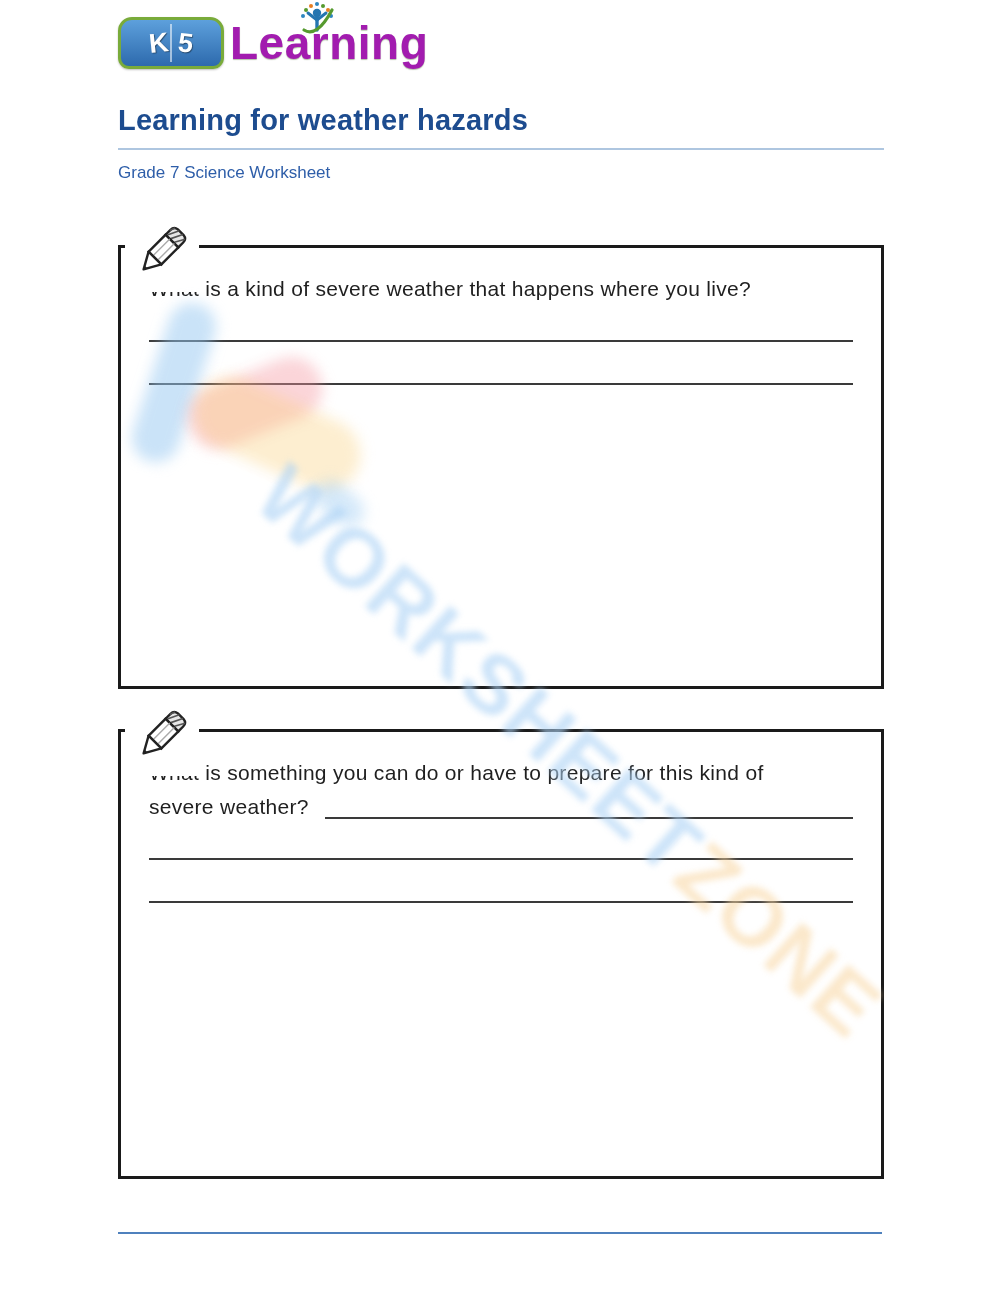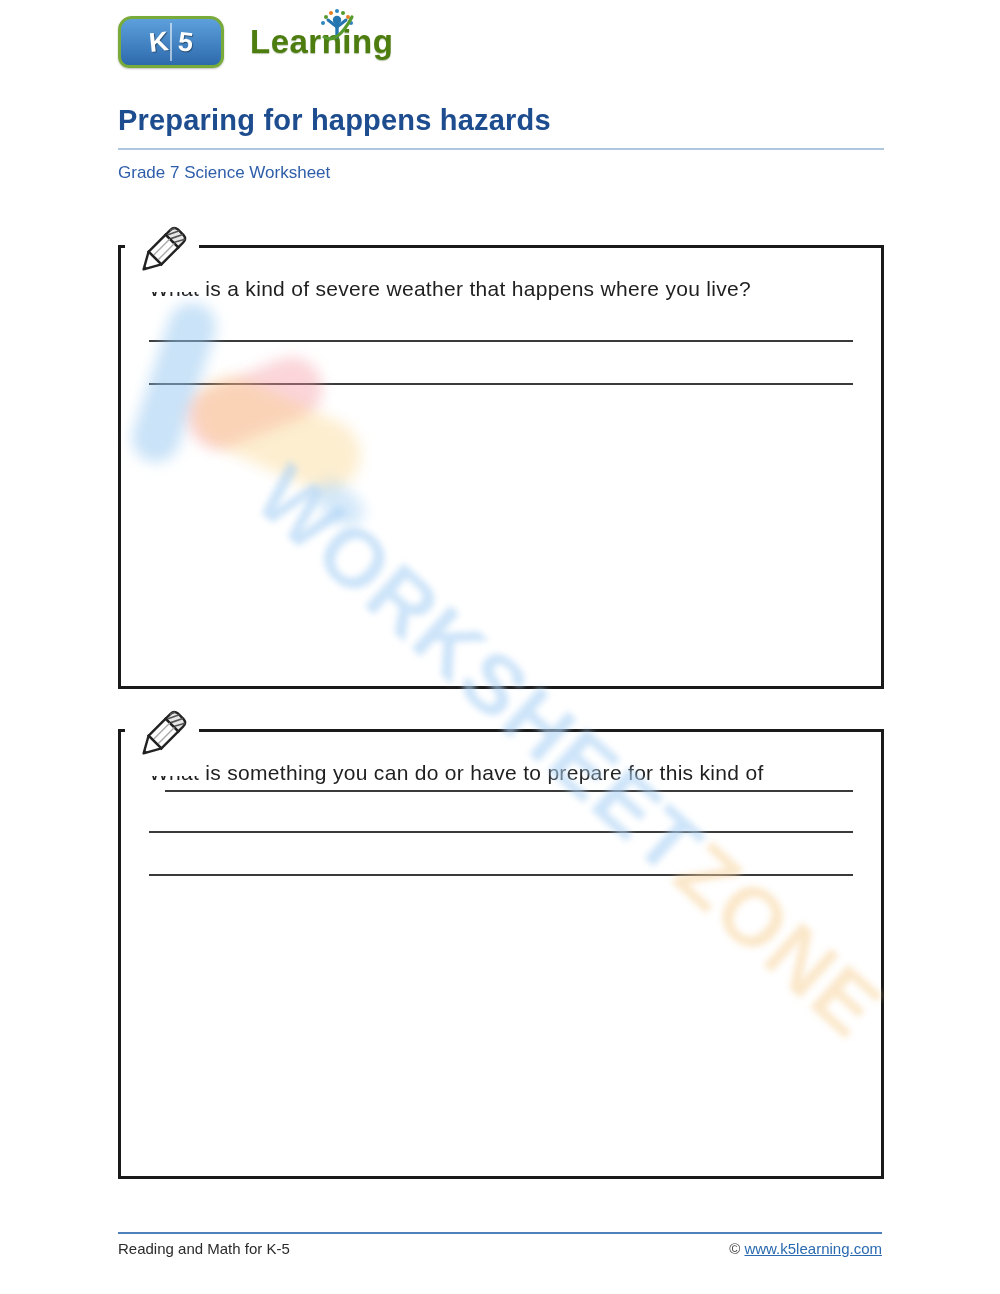--- a/index.html
+++ b/index.html
@@ -25,22 +25,22 @@
     content:"";position:absolute;left:50%;top:4px;bottom:4px;width:2px;
     background:rgba(255,255,255,.55);transform:translateX(-50%);
   }
   .logo-book span{
     color:#fff;font-weight:bold;font-size:27px;line-height:1;
     text-shadow:1px 1px 1px rgba(0,0,0,.45);
   }
   .logo-book .k{transform:rotate(-6deg);}
   .logo-book .five{transform:rotate(6deg);}
   .logo-learning{
-    position:relative;color:#4d7c0f;font-size:33px;font-weight:bold;
-    letter-spacing:.5px;text-shadow:0 1px 1px rgba(40,80,10,.35);margin-left:20px;
+    position:relative;color:#a21caf;font-size:46px;font-weight:bold;
+    letter-spacing:.5px;text-shadow:0 1px 1px rgba(40,80,10,.35);
   }
   .logo-figure{position:absolute;left:64px;top:-16px;}
 
   
   .content{position:absolute;left:118px;top:0;width:766px;}
   .page-title{
     margin:104px 0 0 0;color:#1d4c8f;font-size:29px;font-weight:bold;
     letter-spacing:.2px;
   }
   .title-rule{border:none;border-top:2px solid #aec6e0;margin:11px 0 0 0;}
@@ -133,21 +133,21 @@
           <circle cx="23" cy="13" r="4.2" fill="#2475b0"></circle>
           <path d="M23 17 L23 30" stroke="#2475b0" stroke-width="3.4" stroke-linecap="round"></path>
           <path d="M23 20 L14 13 M23 20 L32 13" stroke="#2475b0" stroke-width="3" stroke-linecap="round"></path>
           <path d="M10 30 Q23 38 38 10" stroke="#569a2e" stroke-width="3.2" stroke-linecap="round"></path>
         </g>
       </svg>
     </div>
   </div>
 
   <div class="content">
-    <h1 class="page-title">Preparing for happens hazards</h1>
+    <h1 class="page-title">Learning for weather hazards</h1>
     <hr class="title-rule">
     <div class="page-subtitle">Grade 7 Science Worksheet</div>
 
     <div class="qbox qbox1">
       <div class="pencil-wrap">
         <svg width="64" height="66" viewBox="0 0 64 64">
           <g transform="rotate(45 32 30)">
             <path d="M23 16 L23 9 Q23 4 28 3.5 L36 3.5 Q41 4 41 9 L41 16 Z" fill="#e8e8e8" stroke="#222" stroke-width="2.4"></path>
             <path d="M25 4.5 L23 10 M30 3.5 L24.5 15 M35 3.5 L29.5 15 M40 5.5 L34.5 15" stroke="#555" stroke-width="1.6"></path>
             <rect x="23" y="16" width="18" height="24" fill="#fff" stroke="#222" stroke-width="2.4"></rect>
@@ -172,35 +172,29 @@
             <path d="M29 16 L29 40 M35.5 16 L35.5 40" stroke="#aaa" stroke-width="1.4"></path>
             <path d="M23 40 L41 40 L32 56 Z" fill="#fff" stroke="#222" stroke-width="2.4" stroke-linejoin="round"></path>
             <path d="M30.2 52.5 L33.8 52.5 L32 56 Z" fill="#222"></path>
           </g>
         </svg>
       </div>
       <p class="q-text">
         <span>What is something you can do or have to prepare for this kind of</span>
       </p>
       <div class="q-text q2-row" style="margin-top:0;">
+        <span>severe weather?</span>
         <span class="inline-ans-line"></span>
       </div>
       <div class="ans-line q2-line1"></div>
       <div class="ans-line q2-line2"></div>
     </div>
   </div>
 
   <div class="footer">
     <hr class="footer-rule">
-    <div class="footer-row">
-      <span class="footer-left">Reading and Math for K-5</span>
-      <span class="footer-right">
-        <span>©</span>
-        <a class="footer-link">www.k5learning.com</a>
-      </span>
-    </div>
   </div>
 
   <div class="wm-text">
     <span class="wm-blue">WORKSHEET</span><span class="wm-orange">ZONE</span>
   </div>
 
 </div>
 
 </body></html>

